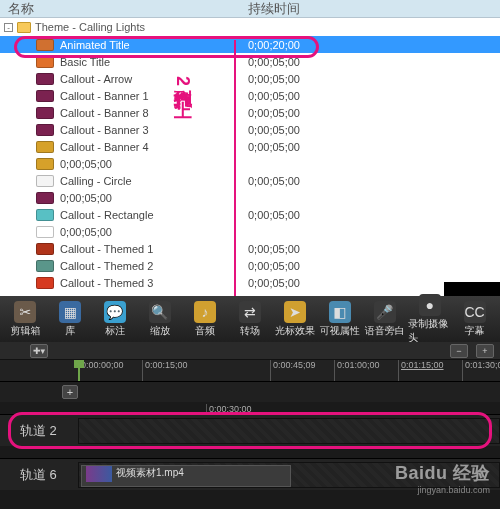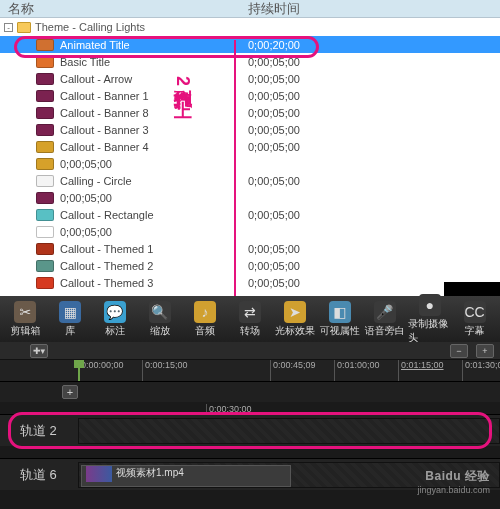--- a/index.html
+++ b/index.html
@@ -34,21 +34,21 @@
   .add-row{height:20px;display:flex;align-items:center;padding-left:62px;background:#202020}
   .add-btn{width:16px;height:14px;background:#444;border:1px solid #666;color:#ccc;font-size:11px;text-align:center;line-height:12px;border-radius:2px}
   .track{height:32px;display:flex;align-items:center;border-top:1px solid #000;background:#232323}
   .track .label{width:78px;color:#ccc;font-size:13px;padding-left:20px}
   .track .lane{flex:1;height:26px;background:repeating-linear-gradient(45deg,#262626 0 4px,#222 4px 8px);position:relative;border:1px solid #111}
   .track2-hl{position:absolute;left:8px;right:8px;top:-3px;bottom:-3px;border:3px solid #e5127d;border-radius:14px;pointer-events:none}
   .clip{position:absolute;left:2px;top:2px;height:22px;width:210px;background:#3b3b3b;border:1px solid #555;display:flex;gap:4px;padding:0 4px;color:#ddd;font-size:10px}
   .clip .thumb{width:26px;height:16px;background:linear-gradient(90deg,#7a3b8a,#3b5aa0)}
   .gap{height:12px;background:#1a1a1a}
   .watermark{position:absolute;right:10px;bottom:14px;text-align:right;color:#fff;pointer-events:none}
-  .watermark .b{font-size:12px;font-weight:bold;opacity:.55;letter-spacing:.5px}
+  .watermark .b{font-size:18px;font-weight:bold;opacity:.55;letter-spacing:.5px}
   .watermark .s{font-size:9px;opacity:.45}
   .playhead{position:absolute;left:78px;top:0;bottom:0;width:2px;background:#6fa64a}
   .playhead:before{content:"";position:absolute;top:0;left:-4px;width:10px;height:8px;background:#6fa64a}
 </style>
 </head>
 <body>
 
 <div class="top-header">
   <div class="col1">名称</div>
   <div class="col2">持续时间</div>

